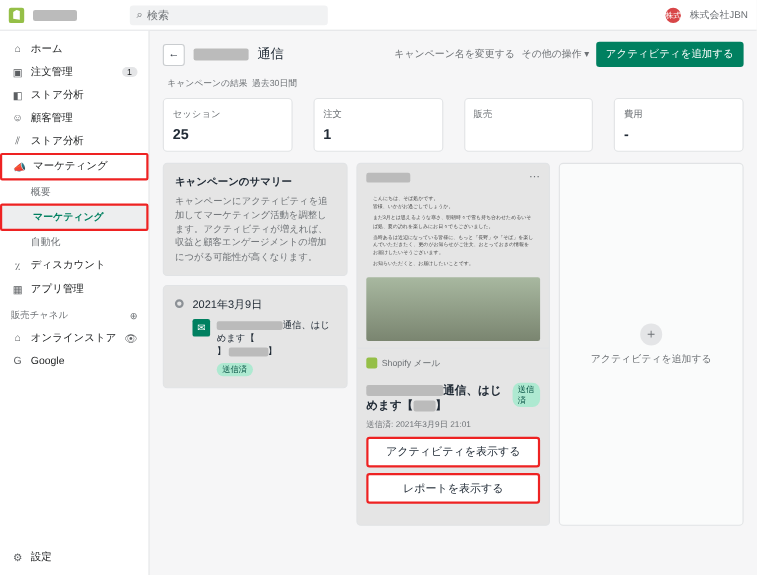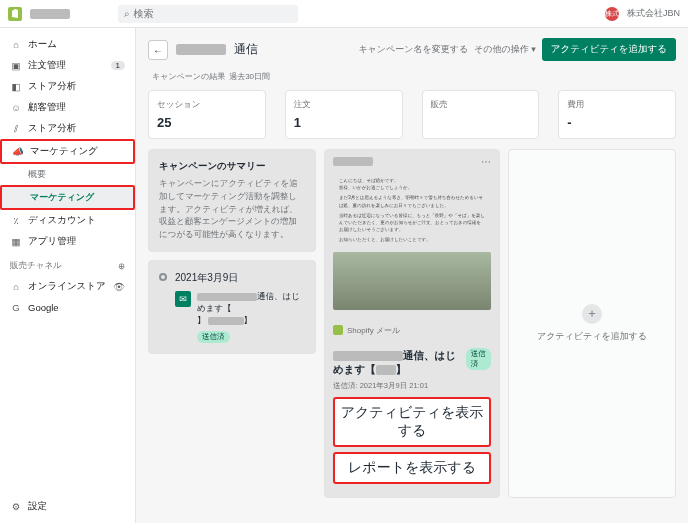--- a/index.html
+++ b/index.html
@@ -50,21 +50,21 @@
 .preview-card{width:176px;padding:0;overflow:hidden}
 .pv-head{display:flex;align-items:center;justify-content:space-between;padding:6px 8px}
 .pv-head .blk{width:40px;height:9px;background:#bbb;border-radius:2px}
 .pv-body{padding:4px 14px 8px;font-size:4.5px;color:#444;line-height:1.6}
 .pv-img{height:58px;background:linear-gradient(#a8b8a0,#7a8570);margin:0 8px;border-radius:2px;position:relative}
 .pv-source{display:flex;align-items:center;gap:4px;padding:8px;font-size:8px;color:#6d7175;border-top:1px solid #e1e3e5;margin-top:6px}
 .pv-src-icon{width:10px;height:10px;background:#95bf47;border-radius:2px}
 .pv-meta{padding:4px 8px 8px}
 .pv-title{font-size:10.5px;font-weight:600;line-height:1.4;margin-bottom:4px}
 .pv-sent{font-size:7.5px;color:#6d7175;margin-bottom:6px}
-.btn-outline{border:1px solid #c9cccf;border-radius:3px;padding:5px 0;text-align:center;font-size:14px;margin-bottom:5px;background:#fff}
+.btn-outline{border:1px solid #c9cccf;border-radius:3px;padding:5px 0;text-align:center;font-size:10px;margin-bottom:5px;background:#fff}
 .add-col{flex:1;background:#fafbfb;border:1px solid #e1e3e5;border-radius:4px;display:flex;flex-direction:column;align-items:center;justify-content:center;gap:6px;min-height:330px}
 .add-circle{width:20px;height:20px;border-radius:50%;background:#e4e5e7;display:flex;align-items:center;justify-content:center;color:#6d7175;font-size:12px}
 .add-txt{font-size:9px;color:#6d7175}
 svg{display:block}
 </style>
 </head>
 <body>
 
 <div class="topbar">
   <div class="logo">
@@ -106,20 +106,23 @@
       </div>
     <div class="nav-item hl-red" style="border-radius:2px">
         <span class="icn">📣</span>
         <span>マーケティング</span>
       </div>
     <div class="nav-item sub">
         <span>概要</span>
       </div>
     <div class="nav-item sub hl-red" style="background:#edeeef;color:#008060;font-weight:600;border-radius:2px">
         <span>マーケティング</span>
+      </div>
+    <div class="nav-item sub">
+        <span>自動化</span>
       </div>
     <div class="nav-item">
         <span class="icn">٪</span>
         <span>ディスカウント</span>
       </div>
     <div class="nav-item">
         <span class="icn">▦</span>
         <span>アプリ管理</span>
       </div>
     <div class="section-label">

